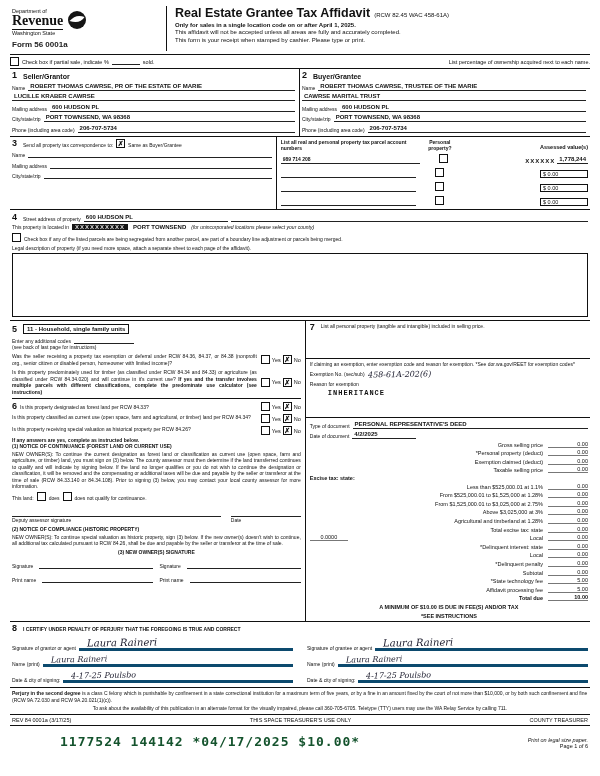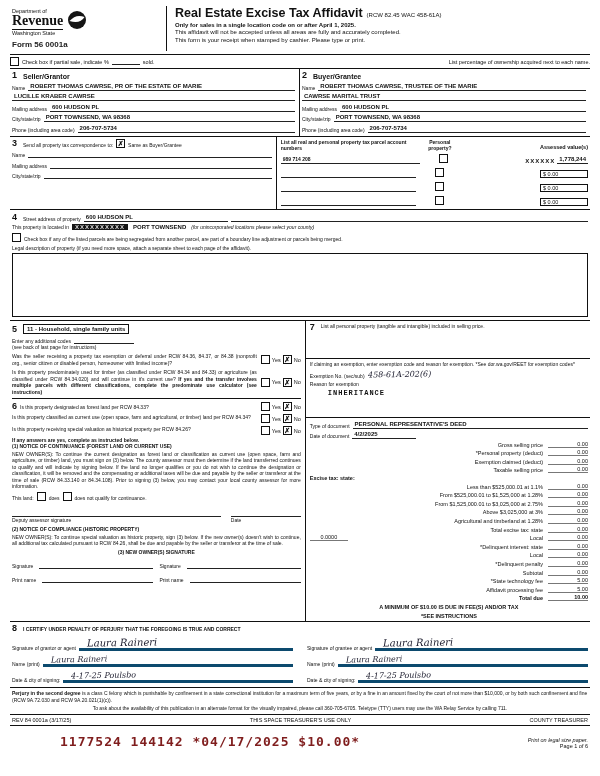--- a/index.html
+++ b/index.html
@@ -83,21 +83,21 @@
   .sec8{border-bottom:1px solid #111;padding:2px 2px 4px 2px}
   .s8head{display:flex;align-items:center;gap:3px}
   .s8grid{display:flex;gap:14px}
   .s8cell{flex:1}
   .sigline{display:flex;align-items:flex-end;gap:3px;margin-top:4px}
   .sigul{flex:1;border-bottom:3px solid #0c4a6e;display:flex;align-items:flex-start;padding-left:8px}
 
   .perjury{border-bottom:1px solid #111;padding:2px;font-size:5px;line-height:1.35}
   .footline{display:flex;justify-content:space-between;align-items:center;font-size:5.5px;padding:2px;border-bottom:1px solid #111}
   .stamprow{display:flex;align-items:flex-end;justify-content:space-between;padding:8px 2px 2px 2px}
-  .stamp{font-family:"DejaVu Sans Mono",monospace;font-size:13px;font-weight:bold;letter-spacing:1px;color:#7f1d1d;margin-left:48px}
+  .stamp{font-family:"DejaVu Sans Mono",monospace;font-size:13px;font-weight:bold;letter-spacing:1px;color:#14532d;margin-left:48px}
   .printnote{text-align:right;font-size:5.5px}
 </style>
 </head>
 <body>
 
 <div class="page">
 
   <div class="header">
     <div class="logo-block">
       <div class="logo-row">
@@ -110,21 +110,21 @@
           <svg width="20" height="20" viewBox="0 0 20 20">
               <circle cx="10" cy="10" r="9" fill="#151515"></circle>
               <path d="M2.5 11 Q9 3.5 17.5 7 Q13 14.5 2.5 11 Z" fill="#fff"></path>
             </svg>
         </span>
       </div>
       <div class="form-number">Form 56 0001a</div>
     </div>
     <div class="title-block">
       <div class="title-line">
-        <span class="form-title">Real Estate Excise Tax Affidavit</span>
+        <span class="form-title">Real Estate Grantee Tax Affidavit</span>
         <span class="title-rcw">(RCW 82.45 WAC 458-61A)</span>
       </div>
       <div class="note b">Only for sales in a single location code on or after April 1, 2025.</div>
       <div class="note">This affidavit will not be accepted unless all areas are fully and accurately completed.</div>
       <div class="note">This form is your receipt when stamped by cashier. Please type or print.</div>
     </div>
   </div>
 
   <div class="partial-row">
     <span class="cb"></span>
@@ -366,21 +366,21 @@
     </div>
 
     <div class="mright">
       <div class="row" style="align-items:flex-start">
         <span class="sec-num">7</span>
         <span class="tiny" style="line-height:1.3">List all personal property (tangible and intangible) included in selling price.</span>
       </div>
       <div class="pp-space"></div>
       <div class="divider"></div>
       <div class="para">If claiming an exemption, enter exemption code and reason for exemption. *See dor.wa.gov/REET for exemption codes*</div>
-      <div class="frow" style="align-items:flex-end">
+      <div class="frow" style="align-items:center">
         <span class="flabel">Exemption No. (sec/sub)</span>
         <span class="hand">458-61A-202(6)</span>
       </div>
       <div class="frow">
           <span class="flabel">Reason for exemption</span>
         </div>
       <div class="typed">INHERITANCE</div>
       <div class="divider"></div>
       <div class="frow">
           <span class="flabel">Type of document</span>

